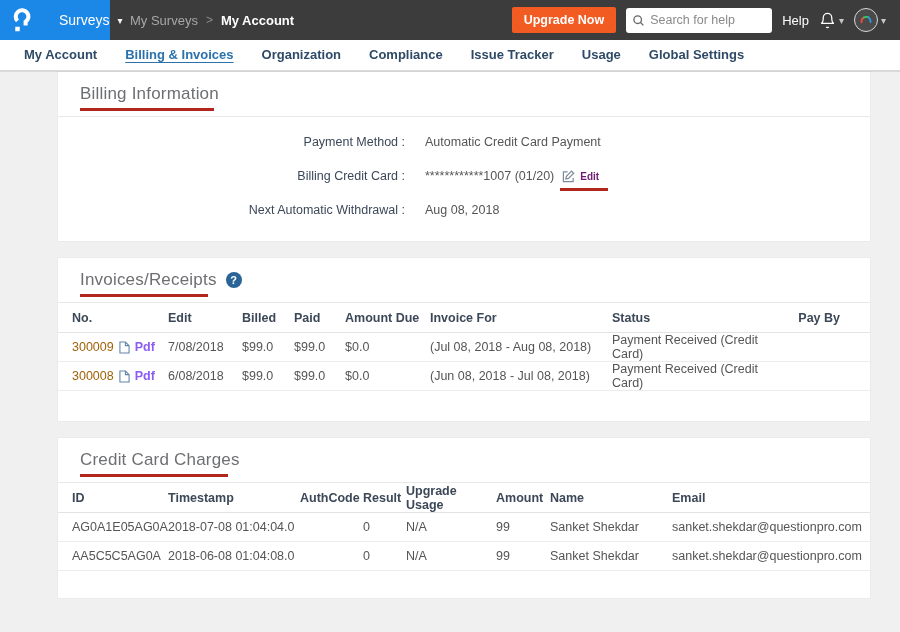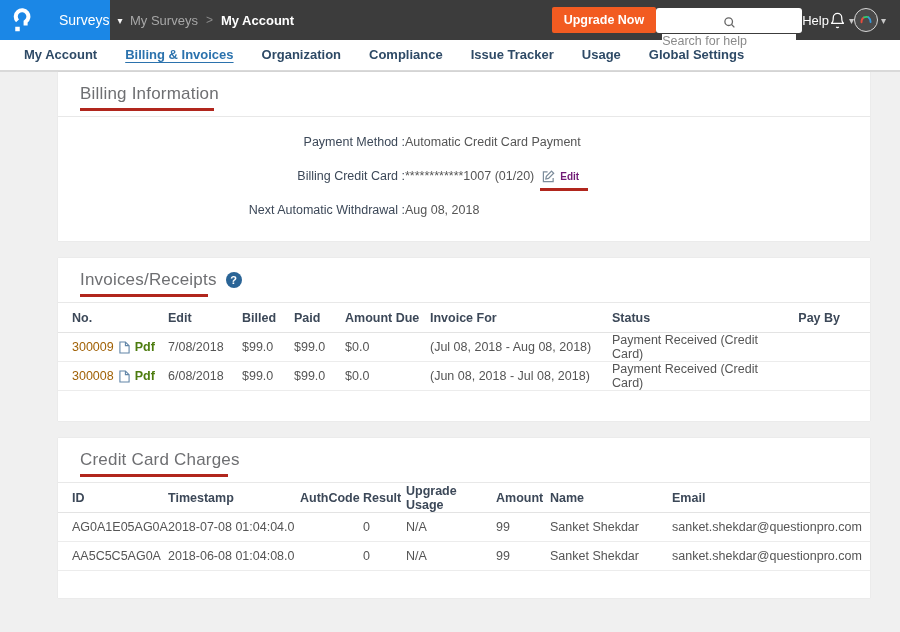--- a/index.html
+++ b/index.html
@@ -9,25 +9,25 @@
   
   .topbar { height:40px; background:#3c3c3c; display:flex; align-items:center; }
   .brand { width:110px; height:40px; background:#1b87e6; display:flex; align-items:center;
            padding-left:13px; gap:8px; color:#fff; cursor:pointer; flex:none; }
   .brand .product { font-size:14px;margin-left:20px; }
   .caret { font-size:10px; color:#fff; opacity:.95; }
   .breadcrumb { margin-left:20px; font-size:13px; display:flex; align-items:center; gap:8px; }
   .crumb-parent { color:#a7a7a7; }
   .crumb-sep { color:#8b8b8b; font-size:12px; }
   .crumb-current { color:#fff; font-weight:bold; }
-  .topbar-right { margin-left:auto; display:flex; align-items:center; padding-right:14px; }
+  .topbar-right { margin-left:auto; display:flex; align-items:center; gap:10px; padding-right:14px; }
   .upgrade-btn { background:#f25b21; color:#fff; border:none; border-radius:2px;
                  font-family:inherit; font-size:12.5px; font-weight:bold; padding:6px 12px; cursor:pointer; }
   .searchbox { width:146px; height:25px; background:#fff; border-radius:3px; display:flex;
-               align-items:center; padding:8px 6px; gap:5px;flex-direction:column; }
+               align-items:center; padding:0 6px; gap:5px; }
   .searchbox input { border:none; outline:none; width:100%; font-family:inherit; font-size:12.5px; color:#444; }
   .searchbox input::placeholder { color:#8a8a8a; }
   .help-link { color:#fff; font-size:13px; cursor:pointer; }
   .icon-group { display:flex; align-items:center; gap:3px; cursor:pointer; }
   .icon-group .caret { color:#cfcfcf; }
   .avatar { width:24px; height:24px; border-radius:50%; background:#4a4a4a; border:1.5px solid #d8d8d8;
             display:flex; align-items:center; justify-content:center; overflow:hidden; }
 
   
   .tabbar { height:32px; background:#fff; border-bottom:2px solid #d9d9d9; display:flex;
@@ -46,36 +46,36 @@
   .annot-invoices { width:128px; }
   .annot-charges { width:148px; }
   .help-badge { width:16px; height:16px; border-radius:50%; background:#2a6496; color:#fff;
                 font-size:11px; font-weight:bold; display:inline-flex; align-items:center;
                 justify-content:center; margin-left:9px; cursor:pointer; }
 
   
   .info-body { padding:8px 0 14px; }
   .info-row { height:34px; display:flex; align-items:center; }
   .info-label { width:347px; text-align:right; font-weight:normal; color:#3c4858; font-size:12.5px; }
-  .info-value { color:#555; font-size:12.5px; display:flex; align-items:center; }
+  .info-value { margin-left:20px; color:#555; font-size:12.5px; display:flex; align-items:center; }
   .edit-wrap { position:relative; display:inline-flex; align-items:center; gap:5px; margin-left:8px; cursor:pointer; }
   .edit-link { color:#701a75; font-weight:600; font-size:10px; }
   .annot-edit { position:absolute; left:-2px; bottom:-8px; width:48px; height:3px; background:#b1261d; }
 
   
   .grid-inv  { display:grid; grid-template-columns:96px 74px 52px 51px 85px 182px 1fr 72px;
                align-items:center; padding:0 14px; }
   .grid-chg  { display:grid; grid-template-columns:96px 132px 63px 43px 90px 54px 122px 1fr;
                align-items:center; padding:0 14px; }
   .t-head { height:30px; font-size:12.5px; font-weight:bold; color:#3c4858; border-bottom:1px solid #e3e3e3; }
   .t-row  { height:29px; font-size:12.5px; color:#555; border-bottom:1px solid #ececec; }
   .col-right { text-align:right; padding-right:16px; }
   .no-cell { display:flex; align-items:center; gap:5px; }
   .link { color:#a16207; cursor:pointer; }
-  .pdf-label { color:#4d7c0f; font-weight:600; cursor:pointer; }
+  .pdf-label { color:#8b5cf6; font-weight:600; cursor:pointer; }
   .tbl-bottom-pad-inv { height:30px; }
   .tbl-bottom-pad-chg { height:27px; }
 </style>
 </head>
 <body>
 
 <div class="topbar">
   <div class="brand">
     <span style="display:inline-flex;">
       <svg width="18" height="24" viewBox="0 0 20 26">

